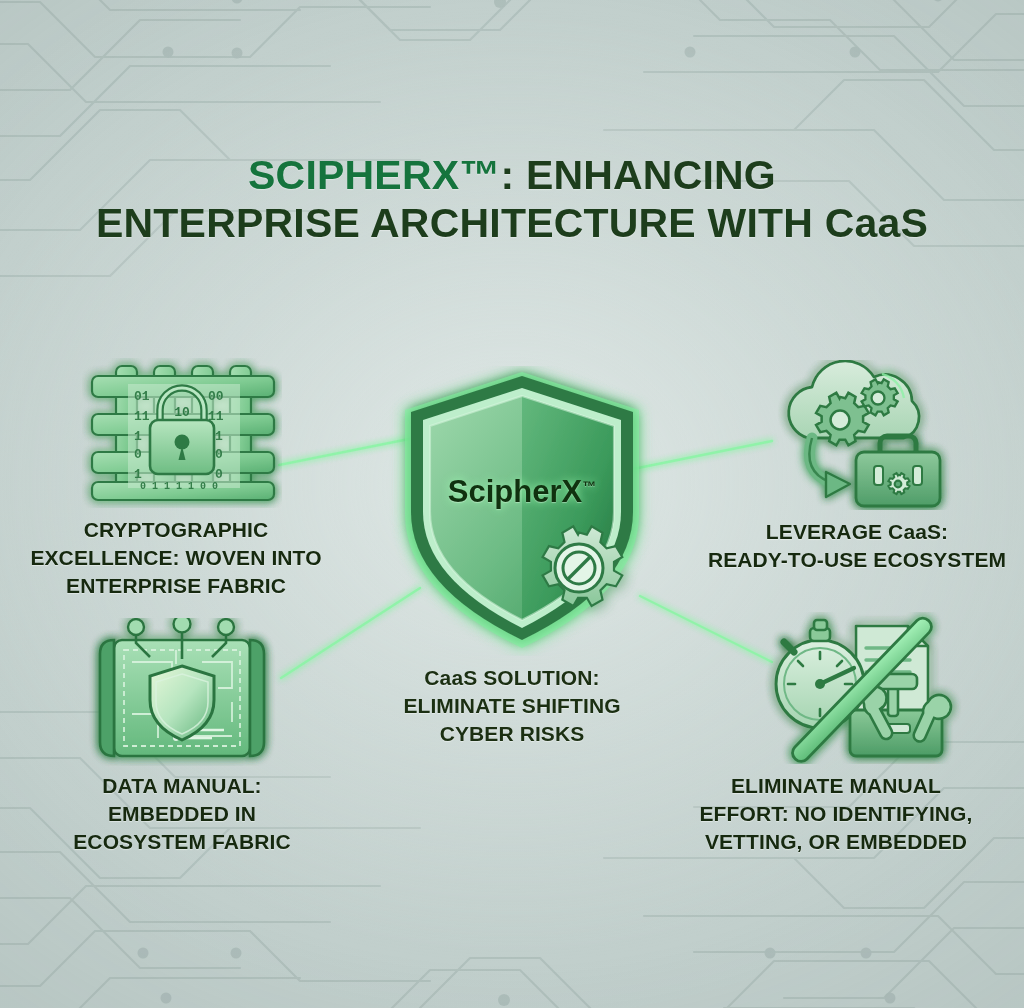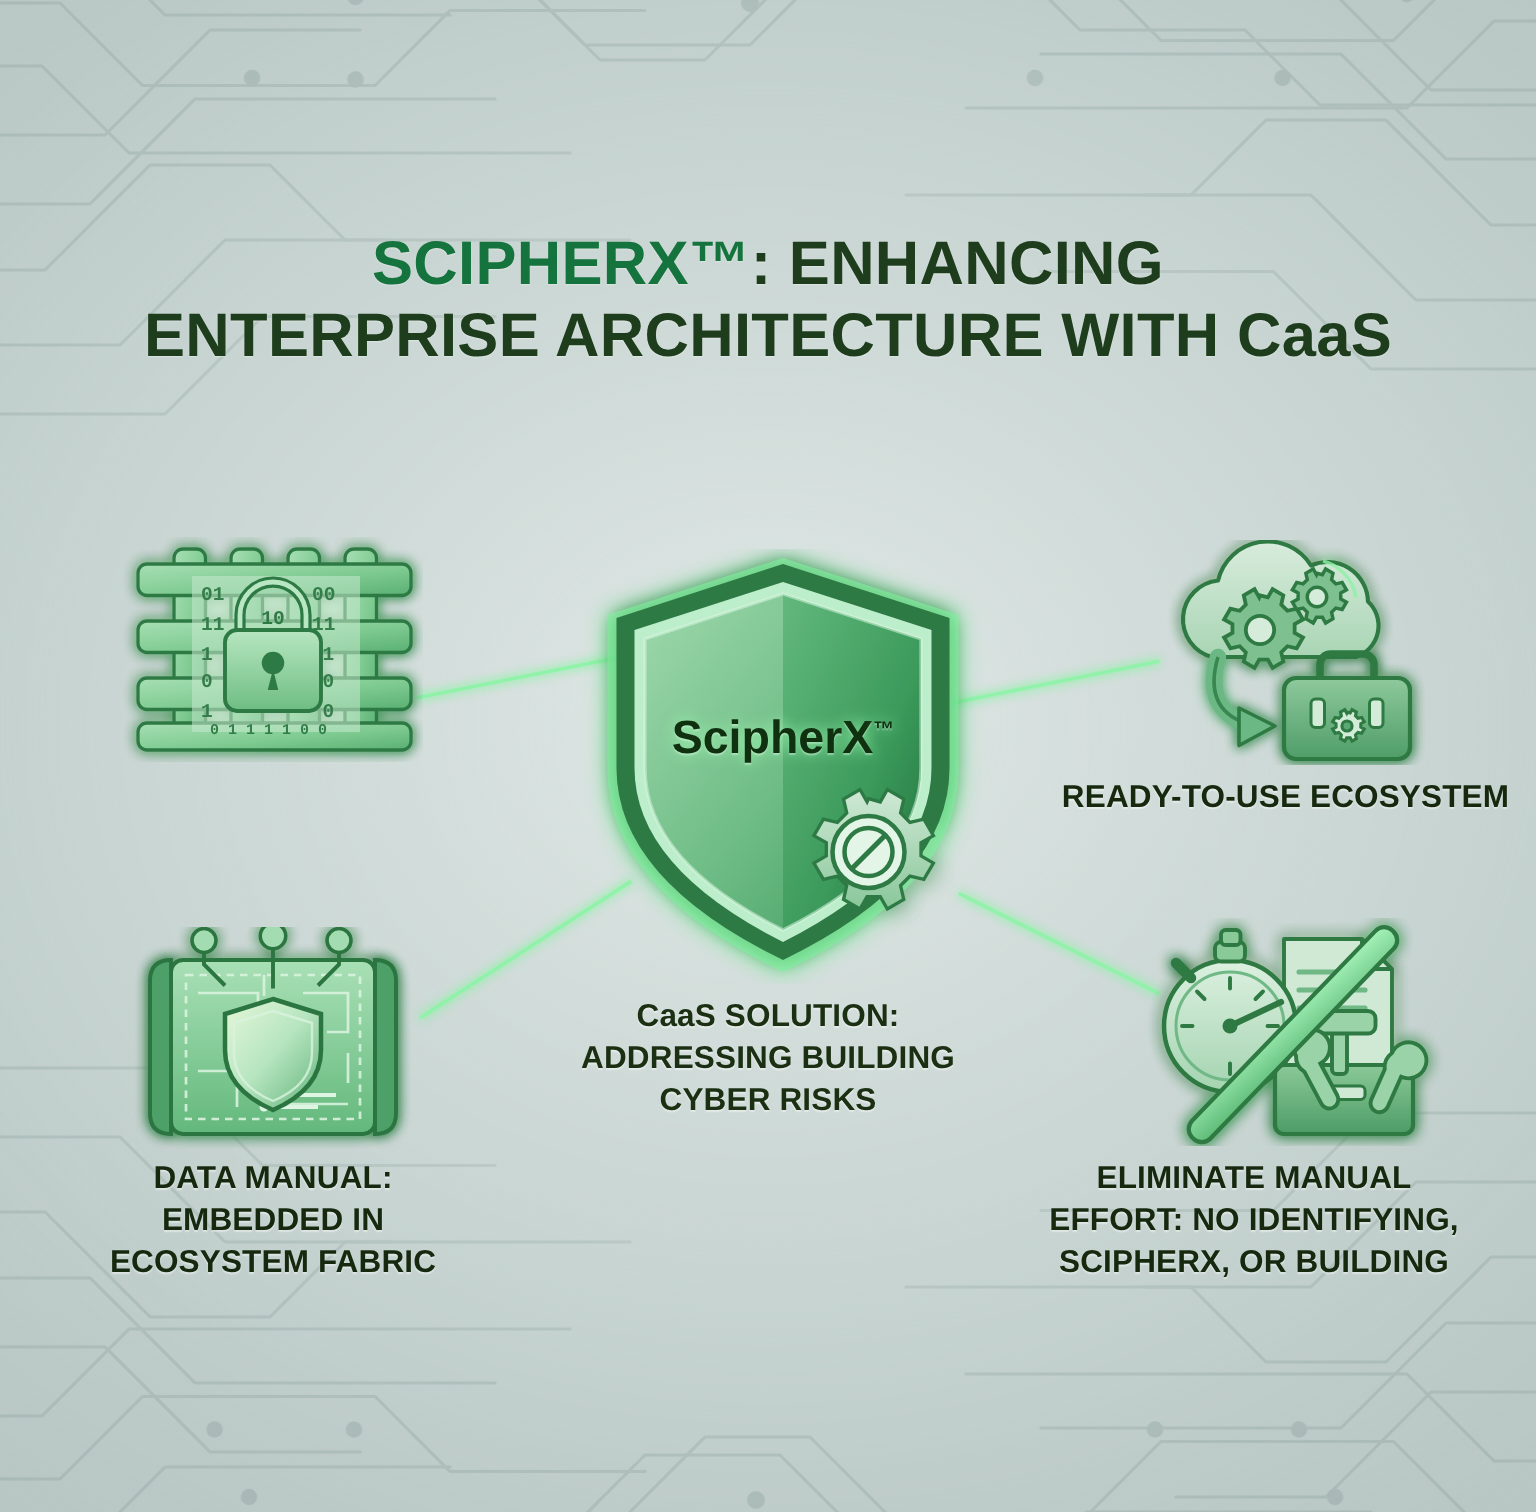--- a/index.html
+++ b/index.html
@@ -270,20 +270,25 @@
 
         <path d="M78 64 v-12 a22 22 0 0 1 44 0 v12" fill="none" stroke="#2f7a45" stroke-width="7.5" stroke-linecap="round"></path>
         <path d="M78 64 v-12 a22 22 0 0 1 44 0 v12" fill="none" stroke="#b9e7c3" stroke-width="3.2" stroke-linecap="round"></path>
         <text x="100" y="58" text-anchor="middle" font-family="'Liberation Mono', monospace" font-size="13" font-weight="bold" fill="#2e7a45">10</text>
         <rect x="68" y="62" width="64" height="54" rx="8" fill="url(#lockG)" stroke="#2f7a45" stroke-width="2.6"></rect>
         <circle cx="100" cy="84" r="7.5" fill="#2f7a45"></circle>
         <path d="M100 88 l-3.5 14 h7 z" fill="#2f7a45"></path>
       </g>
     </svg>
   </div>
+  <div class="caption" style="left:0px; top:516px; width:352px;">
+    <div>CRYPTOGRAPHIC</div>
+    <div>EXCELLENCE: WOVEN INTO</div>
+    <div>ENTERPRISE FABRIC</div>
+  </div>
 
   <div class="icon-tile" style="left:84px; top:618px;">
     <svg width="196" height="148" viewBox="0 0 196 148" xmlns="http://www.w3.org/2000/svg">
       <defs>
         <linearGradient id="paperG" x1="0" y1="0" x2="0" y2="1">
           <stop offset="0%" stop-color="#a9e0b6"></stop>
           <stop offset="100%" stop-color="#63b87c"></stop>
         </linearGradient>
         <linearGradient id="shieldSmG" x1="0" y1="0" x2="1" y2="1">
           <stop offset="0%" stop-color="#e6f7d9"></stop>
@@ -399,20 +404,21 @@
         <g transform="translate(134,124) scale(0.42)">
           <g fill="#d3ecd8" stroke="#2d7a43" stroke-width="5">
             <path d="M0,-22 l5,1.3 3,-5.3 6.8,4 -1.3,5.9 3.9,3.9 5.9,-1.3 4,6.8 -5.3,3 0,5.5 5.3,3 -4,6.8 -5.9,-1.3 -3.9,3.9 1.3,5.9 -6.8,4 -3,-5.3 -5.5,0 -3,5.3 -6.8,-4 1.3,-5.9 -3.9,-3.9 -5.9,1.3 -4,-6.8 5.3,-3 0,-5.5 -5.3,-3 4,-6.8 5.9,1.3 3.9,-3.9 -1.3,-5.9 6.8,-4 3,5.3 z"></path>
           </g>
           <circle cx="0" cy="0" r="8" fill="#5ba874" stroke="#2d7a43" stroke-width="5"></circle>
         </g>
       </g>
     </svg>
   </div>
   <div class="caption" style="left:690px; top:518px; width:334px;">
+    <div>LEVERAGE CaaS:</div>
     <div>READY-TO-USE ECOSYSTEM</div>
   </div>
 
   <div class="icon-tile" style="left:760px; top:612px;">
     <svg width="206" height="152" viewBox="0 0 206 152" xmlns="http://www.w3.org/2000/svg">
       <defs>
         <linearGradient id="watchG" x1="0" y1="0" x2="0" y2="1">
           <stop offset="0%" stop-color="#dcf0e0"></stop>
           <stop offset="100%" stop-color="#a4d4b0"></stop>
         </linearGradient>
@@ -479,21 +485,21 @@
 
         <g transform="rotate(44 103 76)">
           <rect x="95" y="-18" width="17" height="192" rx="8" fill="url(#slashG)" stroke="#2d7a43" stroke-width="2.8"></rect>
         </g>
       </g>
     </svg>
   </div>
   <div class="caption" style="left:666px; top:772px; width:340px;">
     <div>ELIMINATE MANUAL</div>
     <div>EFFORT: NO IDENTIFYING,</div>
-    <div>SCIPHERX, OR BUILDING</div>
+    <div>VETTING, OR EMBEDDED</div>
   </div>
 
   <div id="center-node">
     <svg width="278" height="290" viewBox="0 0 278 290" xmlns="http://www.w3.org/2000/svg">
       <defs>
         <linearGradient id="shLeft" x1="0" y1="0" x2="1" y2="1">
           <stop offset="0%" stop-color="#9ed8ac"></stop>
           <stop offset="55%" stop-color="#6cbb84"></stop>
           <stop offset="100%" stop-color="#3f9a5c"></stop>
         </linearGradient>
@@ -540,17 +546,17 @@
         </g>
       </g>
     </svg>
     <div class="shield-label">
       <span>ScipherX</span><sup>™</sup>
     </div>
   </div>
 
   <div class="caption center-caption" style="left:332px; top:664px; width:360px;">
     <div>CaaS SOLUTION:</div>
-    <div>ADDRESSING BUILDING</div>
+    <div>ELIMINATE SHIFTING</div>
     <div>CYBER RISKS</div>
   </div>
 
 </div>
 
 </body></html>

